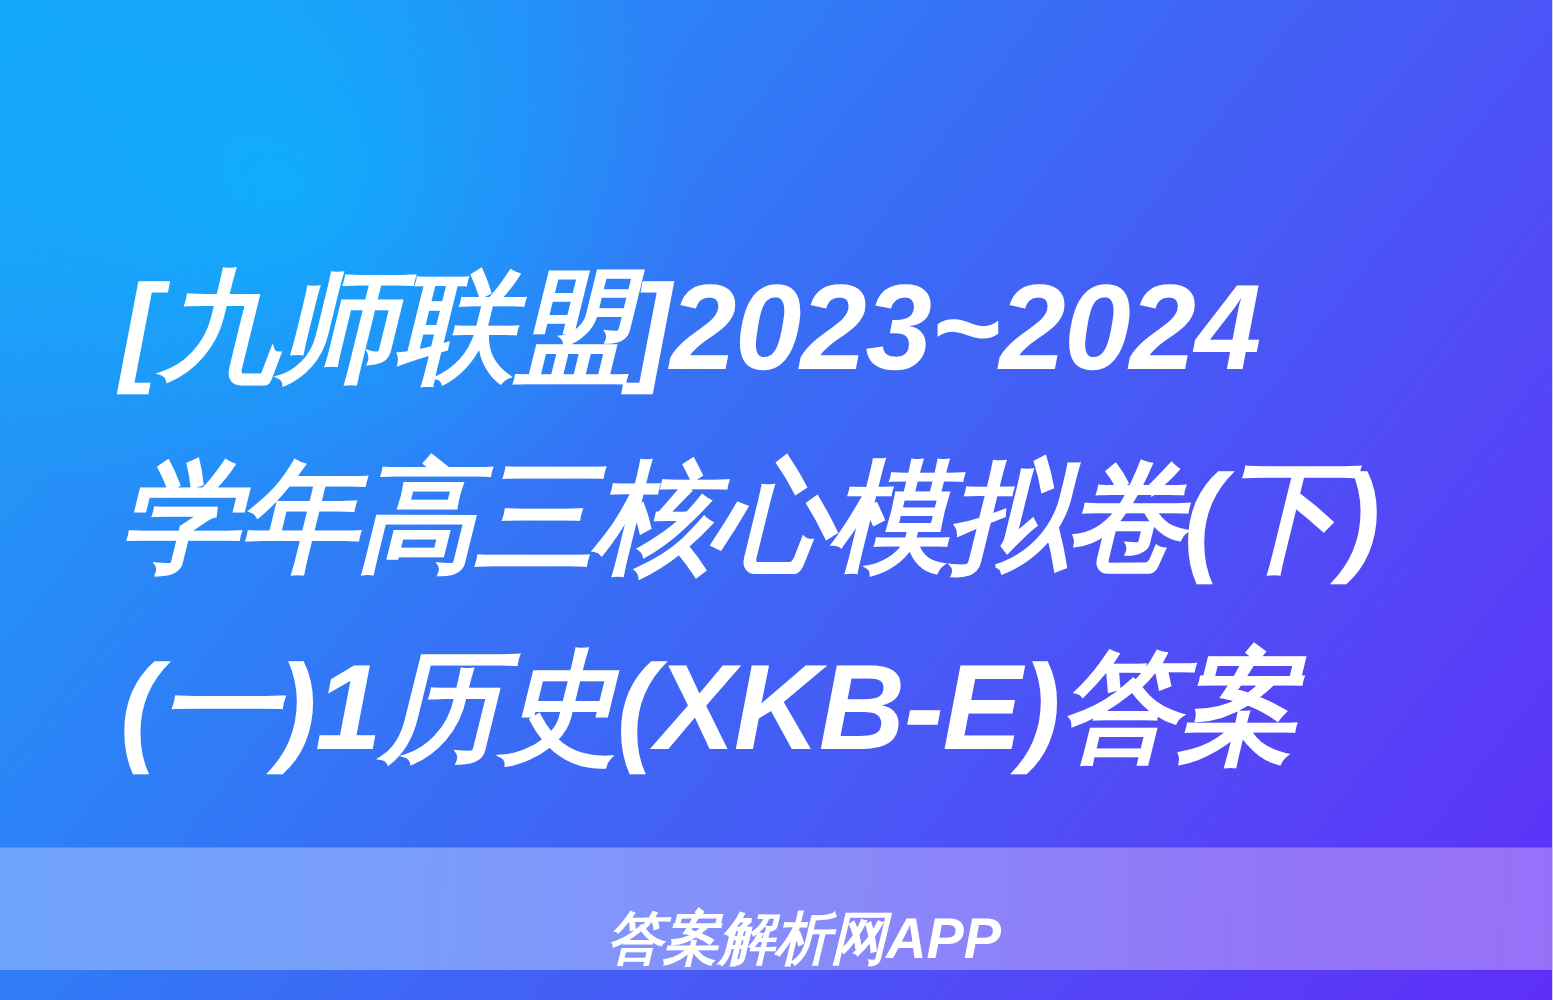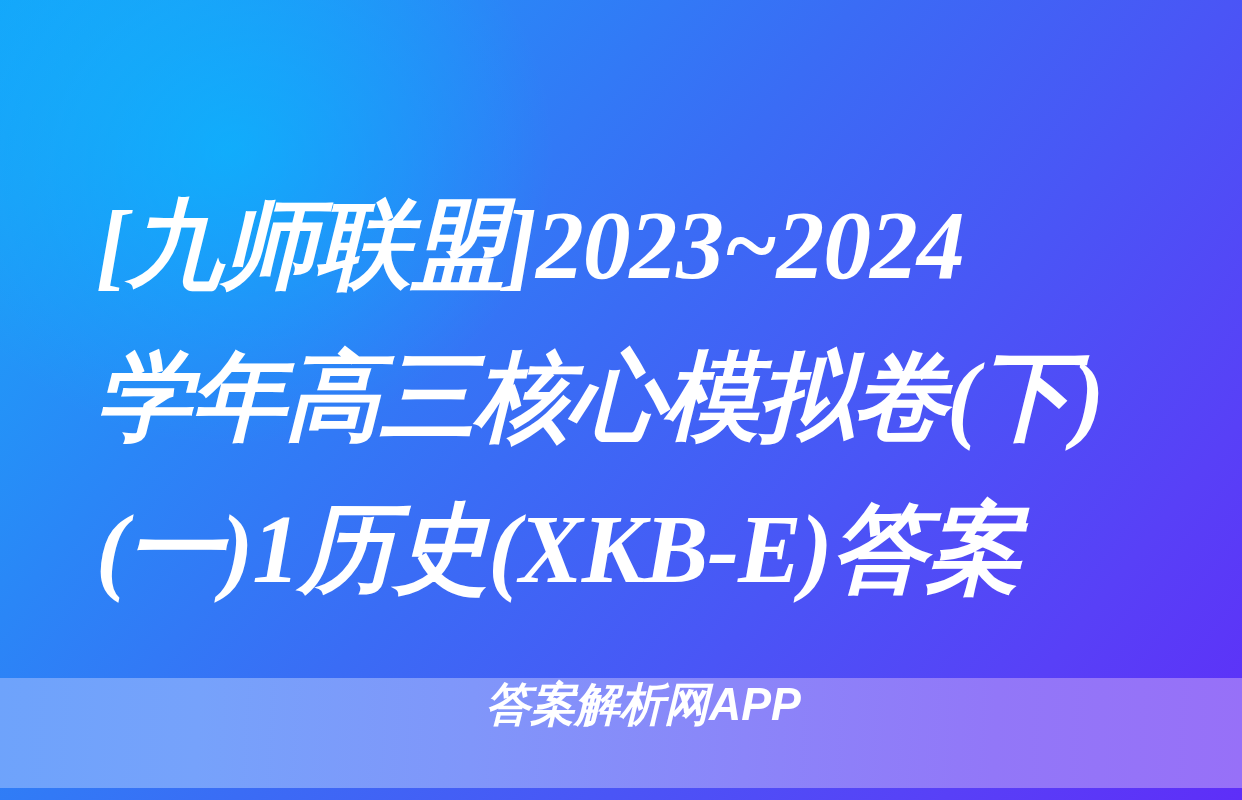--- a/index.html
+++ b/index.html
@@ -36,24 +36,23 @@
     width: 900px;
     height: 820px;
     background: radial-gradient(closest-side, rgba(0, 196, 255, 0.55), rgba(0, 196, 255, 0) 72%);
     pointer-events: none;
   }
 
   
   .title-block {
     position: absolute;
     left: 96px;
-    top: 170px;
+    top: 186px;
     width: 1060px;
     z-index: 2;
-    font-family: Liberation Serif, serif;
   }
 
   .title-line {
     display: block;
     color: #ffffff;
     font-size: 97px;
     line-height: 152px;
     font-weight: 700;
     font-style: italic;
     letter-spacing: -1px;
@@ -62,24 +61,24 @@
     transform-origin: left center;
     text-rendering: optimizeLegibility;
   }
 
   
   .banner {
     position: absolute;
     left: 0;
     right: 0;
     top: 678px;
-    height: 110px;
+    height: 98px;
     z-index: 3;
     display: flex;
-    align-items: flex-start;
+    align-items: flex-end;
     justify-content: center;
     background: linear-gradient(93deg,
       #6ea3fb 0%,
       #76a2fb 16%,
       #8096fa 38%,
       #8b85f9 60%,
       #9277f8 80%,
       #9770f8 100%);
     padding-left: 44px;
   }

